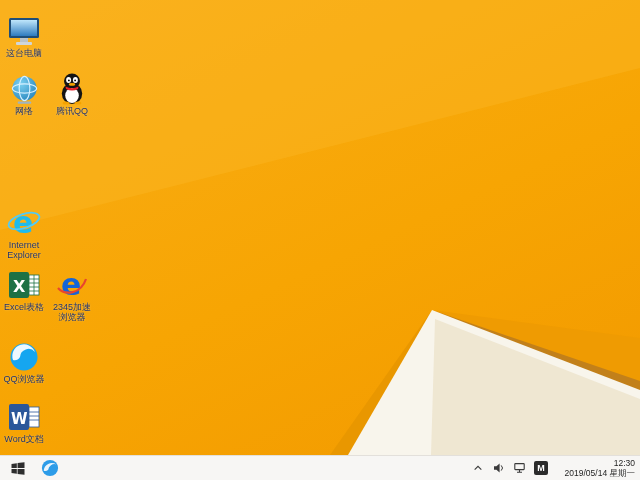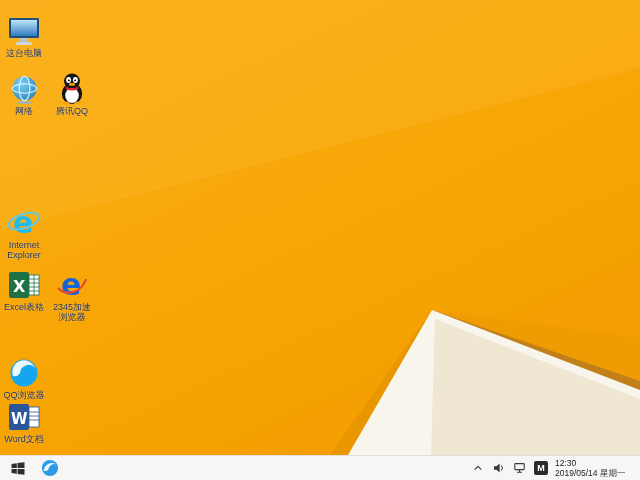--- a/index.html
+++ b/index.html
@@ -11,29 +11,29 @@
   .wp-dark-wedge{clip-path:polygon(432px 310px,640px 338px,640px 384px);background:#EF9B02;}
   .wp-shadow-sliver{clip-path:polygon(432px 310px,350px 455px,330px 455px);background:#E99700;}
   .wp-edge-line{clip-path:polygon(432px 310px,640px 381px,640px 395px);background:#C2801A;}
   .wp-white-facet{clip-path:polygon(432px 310px,640px 390px,640px 455px,348px 455px);background:#F8F5EC;}
   .wp-cream-facet{clip-path:polygon(435px 319px,640px 399px,640px 455px,431px 455px);background:#EFE7D2;}
 
   .dicon{position:absolute;width:46px;display:flex;flex-direction:column;align-items:center;cursor:pointer;}
   .dicon .art{width:38px;height:37px;display:flex;align-items:flex-end;justify-content:center;}
   .dicon .lbl{margin-top:1px;font-size:9px;line-height:10px;color:#24356B;text-align:center;max-width:46px;word-break:break-word;text-shadow:0 0 2px rgba(255,255,255,.35);}
   .c1{left:1px;} .c2{left:49px;}
-  .r1{top:10px;} .r2{top:68px;} .r3{top:136px;} .r4{top:202px;} .r5{top:264px;} .r6{top:352px;justify-content:space-between;} .r7{top:396px;}
+  .r1{top:10px;} .r2{top:68px;} .r3{top:136px;} .r4{top:202px;} .r5{top:264px;} .r6{top:336px;justify-content:space-between;} .r7{top:396px;}
 
   .taskbar{position:absolute;left:0;bottom:0;width:640px;height:25px;background:#F7F6F4;border-top:1px solid #E3E0DB;box-sizing:border-box;display:flex;align-items:center;}
   .start{width:36px;height:24px;display:flex;align-items:center;justify-content:center;cursor:pointer;}
   .pinned{width:28px;height:24px;display:flex;align-items:center;justify-content:center;cursor:pointer;}
   .tray{margin-left:auto;display:flex;align-items:center;gap:7px;padding-right:5px;}
   .tray-btn{display:flex;align-items:center;justify-content:center;width:14px;height:16px;cursor:pointer;}
   .ime{width:14px;height:14px;background:#2B2B2B;color:#fff;font-size:9px;font-weight:bold;display:flex;align-items:center;justify-content:center;border-radius:2px;cursor:pointer;}
-  .clock{font-size:8.5px;line-height:10px;color:#1E1E1E;text-align:left;min-width:80px;cursor:pointer;}
+  .clock{font-size:8.5px;line-height:10px;color:#1E1E1E;text-align:right;min-width:80px;cursor:pointer;}
 </style>
 </head>
 <body>
 
 <div class="desktop">
   <div class="shape wp-base"></div>
   <div class="shape wp-highlight"></div>
   <div class="shape wp-dark-wedge"></div>
   <div class="shape wp-shadow-sliver"></div>
   <div class="shape wp-edge-line"></div>

